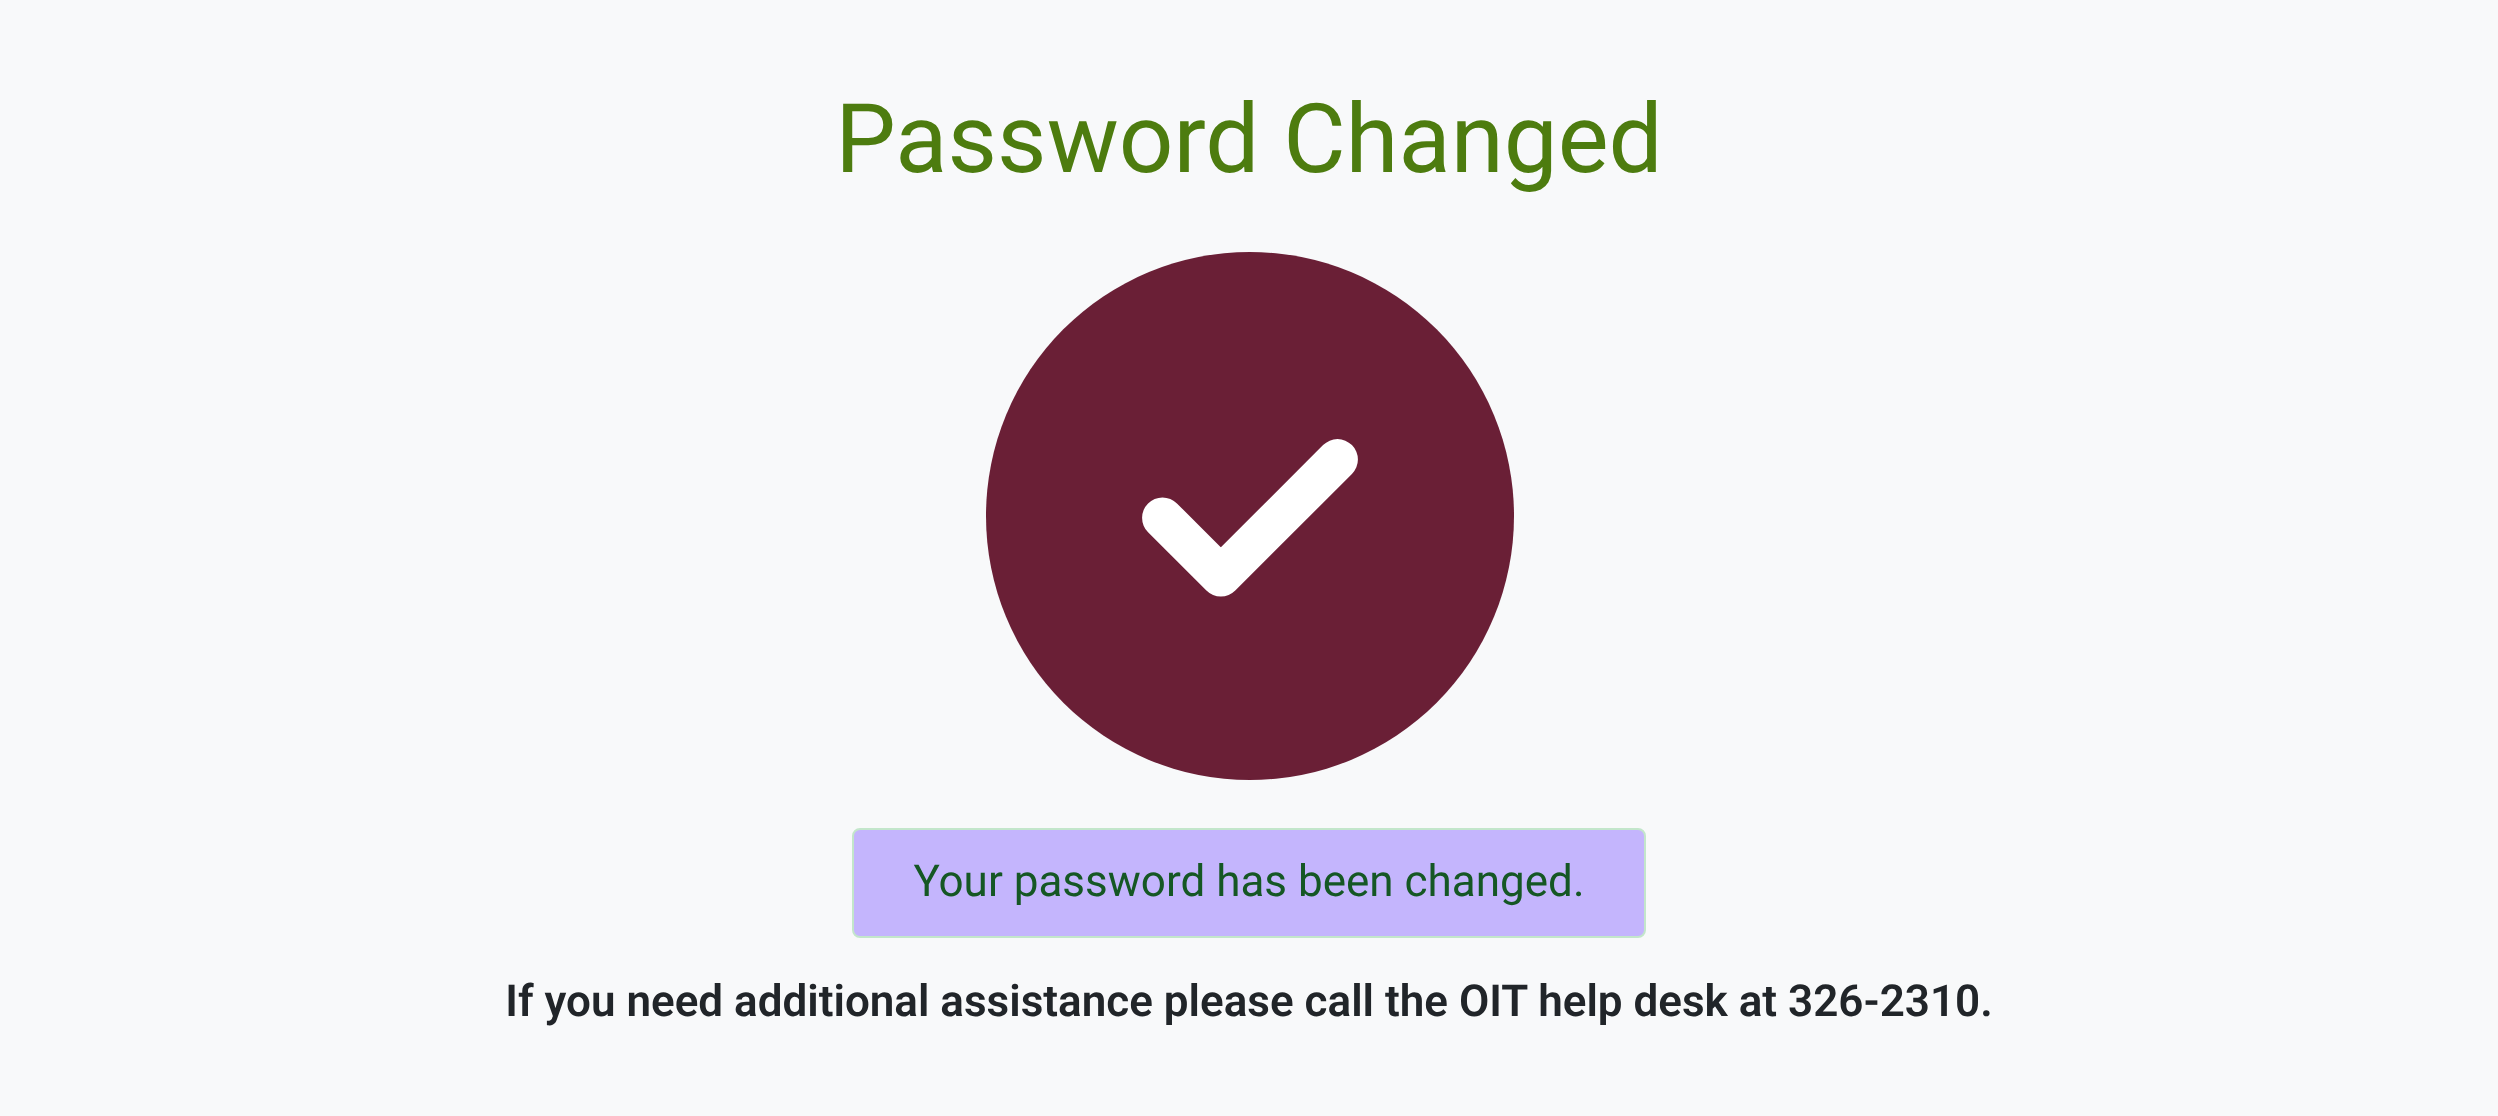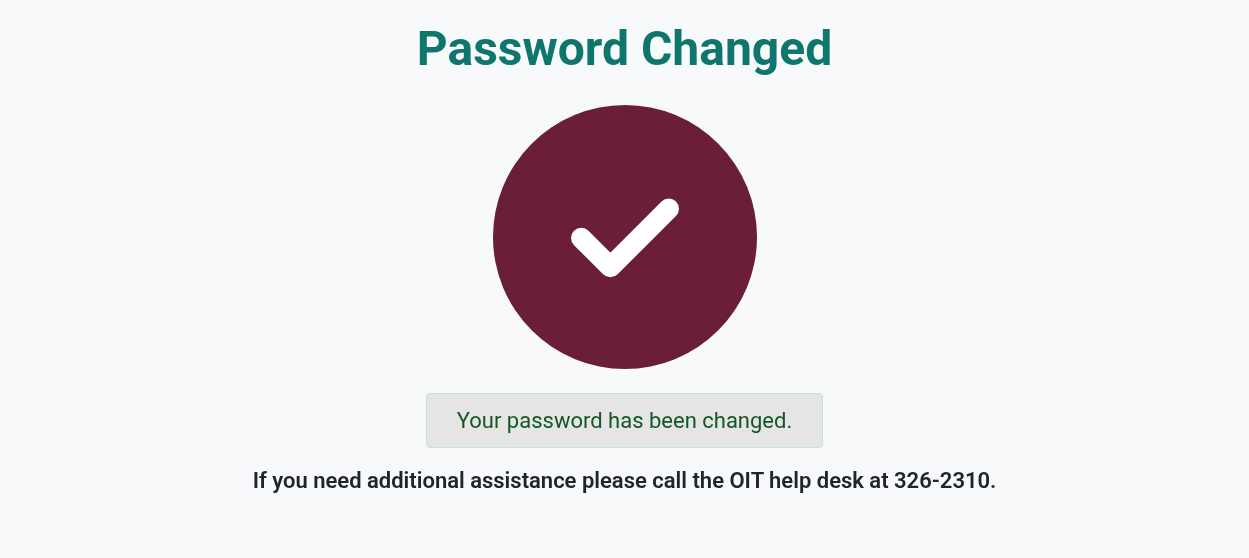--- a/index.html
+++ b/index.html
@@ -12,40 +12,41 @@
       background-color: #f8f9fa;
       width: 1249px;
       height: 558px;
       display: flex;
       flex-direction: column;
       align-items: center;
       padding-top: 20px;
     }
     .page-title {
       font-size: 48px;
-      font-weight: 700;
-      color: #0f766e;
+      font-weight: 400;
+      color: #4d7c0f;
       margin-bottom: 28px;
+      margin-top: 21px;
     }
     .success-circle {
       width: 264px;
       height: 264px;
       background-color: #6a1f36;
       border-radius: 50%;
       display: flex;
       align-items: center;
       justify-content: center;
       margin-bottom: 24px;
     }
     .success-circle svg {
       width: 140px;
       height: 140px;
     }
     .alert-success {
-      background-color: #e5e5e5;
+      background-color: #c4b5fd;
       border: 1px solid #c3e6cb;
       color: #155724;
       padding: 14px 30px;
       font-size: 22px;
       border-radius: 4px;
       margin-bottom: 20px;
     }
     .help-text {
       font-size: 22px;
       font-weight: 600;

